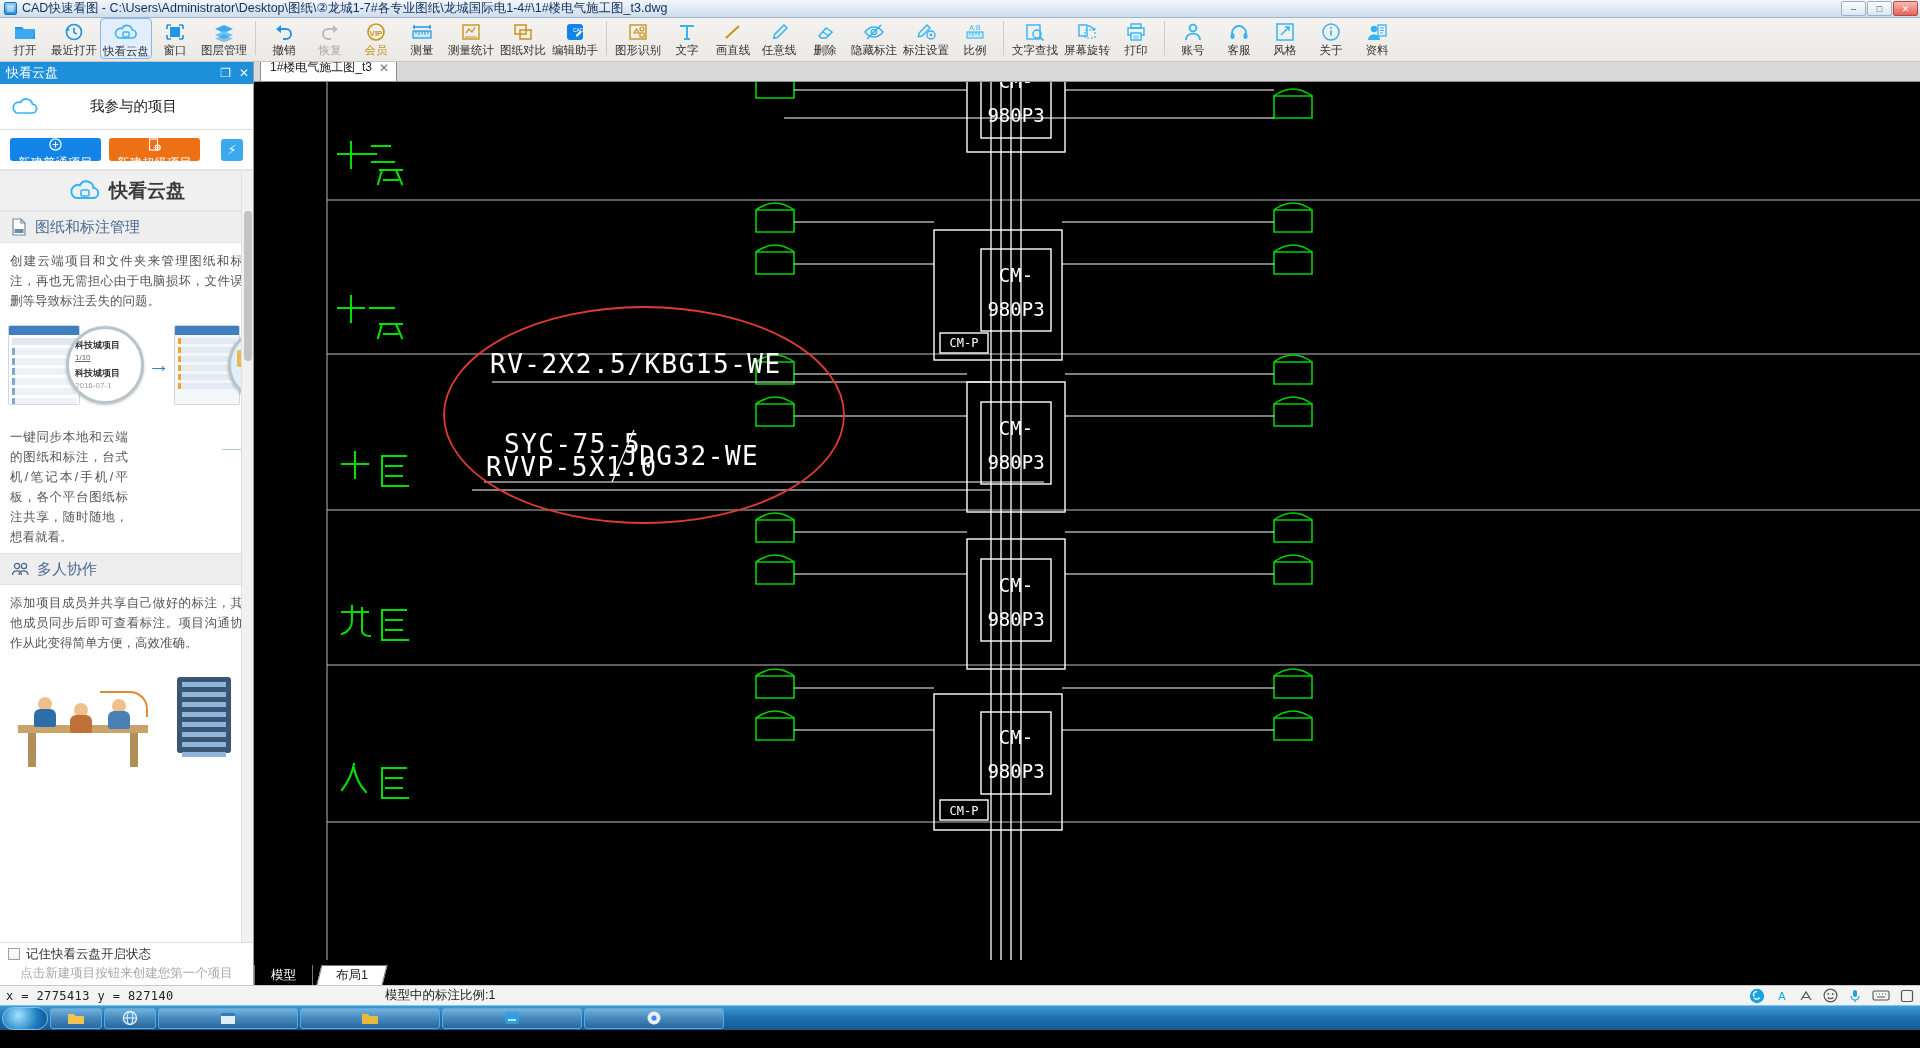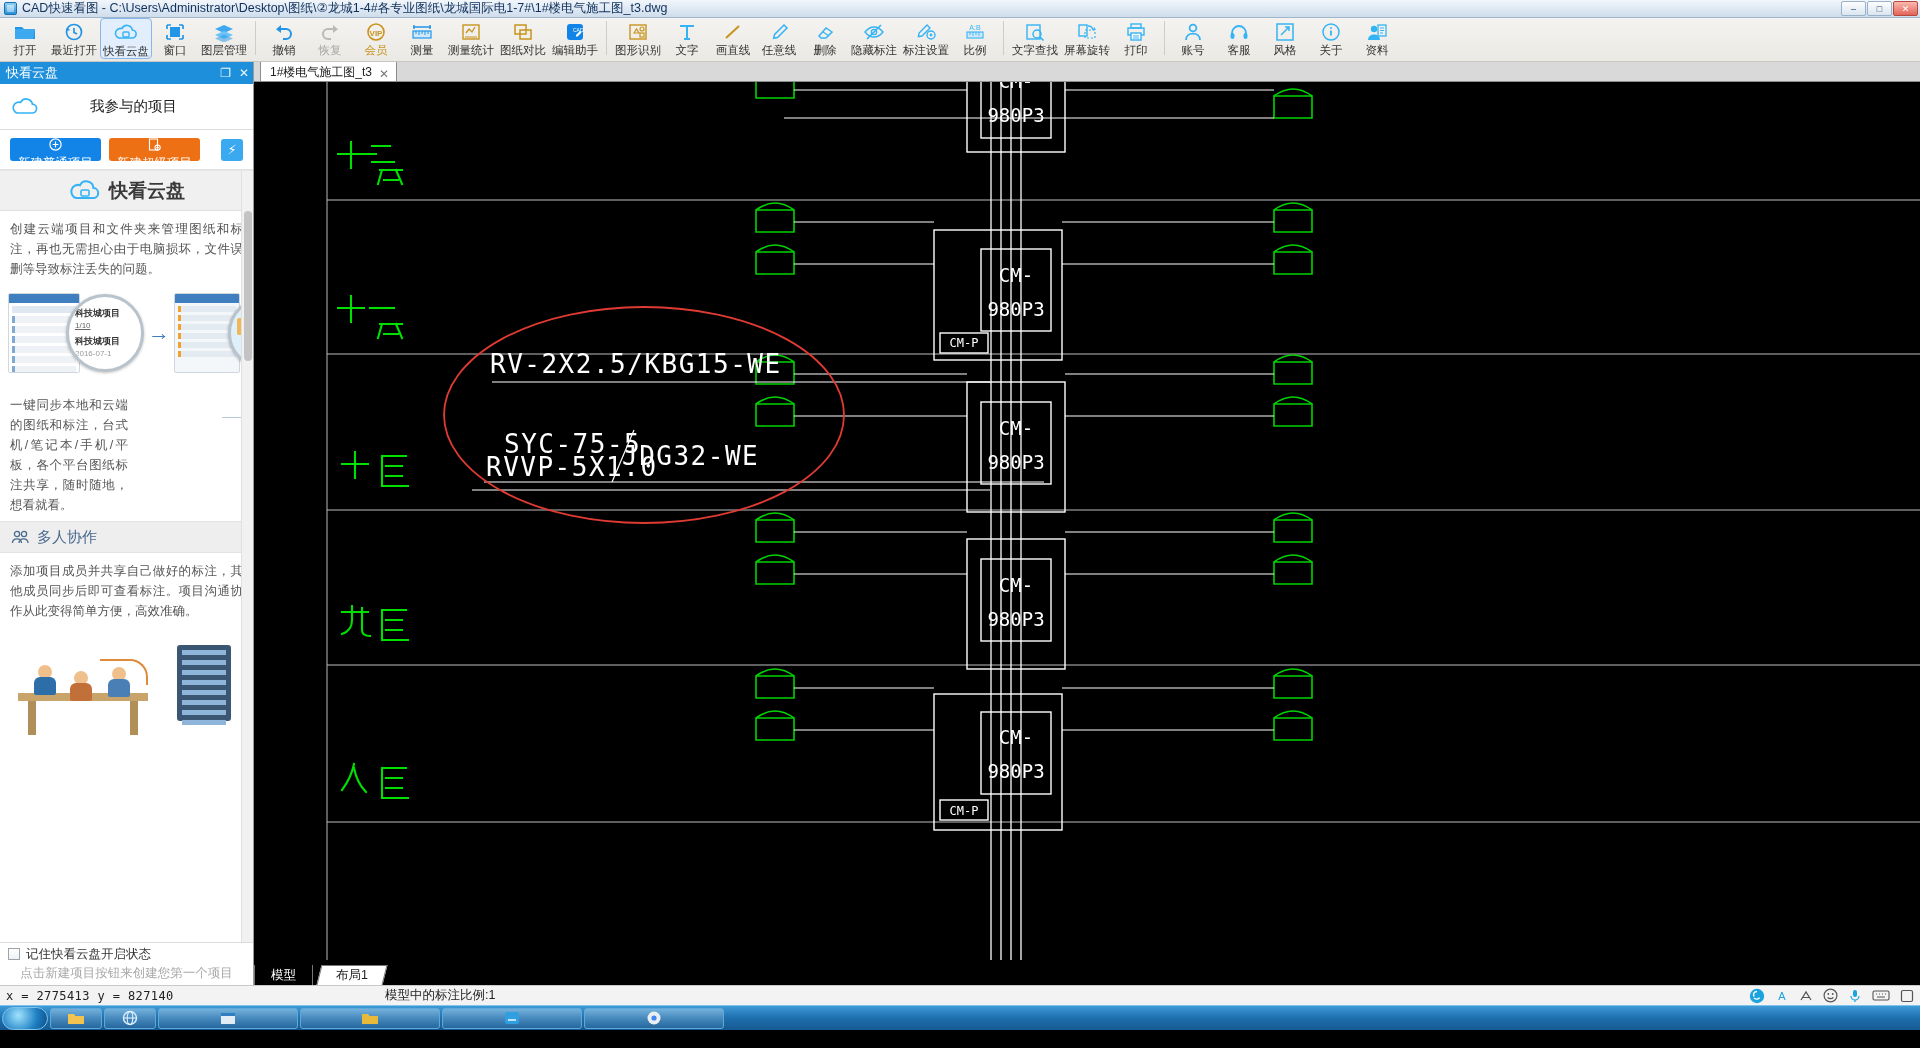--- a/index.html
+++ b/index.html
@@ -150,21 +150,21 @@
   
   .pscroll { position:absolute; right:0; top:0; width:12px; height:100%; background:#f1f1f1;
              border-left:1px solid #e0e0e0;}
   .pscroll .thumb { position:absolute; left:2px; top:40px; width:8px; height:150px; background:#c3c3c3; border-radius:4px;}
 
   
   .canvaswrap { flex:1; height:923px; background:#000; position:relative; overflow:hidden; }
   .tabbar { height:20px; background:#d9d9d9; border-bottom:1px solid #8d8d8d; display:flex;
             align-items:flex-end; padding-left:6px; }
   .dtab { height:28px; background:#fff; border:1px solid #8d8d8d; border-bottom:none;
-          border-radius:3px 3px 0 0; display:flex; align-items:flex-end; gap:7px;
+          border-radius:3px 3px 0 0; display:flex; align-items:center; gap:7px;
           padding:0 7px 0 9px; font-size:12px; color:#222; }
   .dtab .x { color:#777; font-size:12px; }
   .cv { position:absolute; left:0; top:20px; right:0; bottom:25px; background:#000; overflow:hidden;}
   .bottombar { position:absolute; left:0; right:0; bottom:0; height:25px; background:#000;
                display:flex; align-items:flex-end; }
   .mtab { height:20px; display:flex; align-items:center; padding:0 16px; font-size:12.5px; }
   .mtab.sel { color:#fff; background:#000; border-left:1px solid #777; border-right:1px solid #777;margin-top:44px;}
   .mtab.un { color:#222; background:#fff; border:1px solid #777; border-bottom:none;
              transform: skewX(-14deg); margin-left:6px; }
   .mtab.un span { transform: skewX(14deg); display:block; }
@@ -189,21 +189,21 @@
   .tbitem { height:21px; min-width:52px; border:1px solid #5fa9da; border-radius:3px;
             background:linear-gradient(rgba(255,255,255,.30),rgba(255,255,255,.06));
             display:flex; align-items:center; justify-content:center; gap:4px; padding:0 6px;}
   .tbwin { width:140px; }
 </style>
 </head>
 <body>
 
 <div class="titlebar">
   <div class="tb-ico"></div>
-  <div class="tb-title">CAD快速看图 - C:\Users\Administrator\Desktop\图纸\②龙城1-4#各专业图纸\龙城国际电1-7#\1#楼电气施工图_t3.dwg</div>
+  <div class="tb-title">CAD快速看图 - C:\Users\Administrator\Desktop\图纸\②龙城1-7#各专业图纸\龙城国际电1-4#\1#楼电气施工图_t3.dwg</div>
   <div class="tb-btns">
     <div class="tb-btn">–</div>
     <div class="tb-btn">□</div>
     <div class="tb-btn close">✕</div>
   </div>
 </div>
 
 <div class="toolbar">
 
   <div class="tool">
@@ -538,20 +538,30 @@
         <span>
           <svg width="34" height="26" viewBox="0 0 34 26">
               <path d="M8 20h17a5 5 0 0 0 .4-10A7.1 7.1 0 0 0 12 7.2 5.2 5.2 0 0 0 8 20z" fill="none" stroke="#34b4f5" stroke-width="2"></path>
               <rect x="13" y="12" width="8" height="6" rx="1.3" fill="none" stroke="#34b4f5" stroke-width="1.6"></rect>
             </svg>
         </span>
         <span class="tt">快看云盘</span>
       </div>
 
 
+      <div class="sec-title">
+        <span>
+          <svg width="18" height="20" viewBox="0 0 18 20">
+              <path d="M3 2h8l4 4v12H3z" fill="#fff" stroke="#6c8aa9" stroke-width="1.2"></path>
+              <path d="M11 2v4h4" fill="none" stroke="#6c8aa9" stroke-width="1.2"></path>
+              <rect x="4.5" y="12" width="9" height="4" fill="#6c8aa9"></rect>
+            </svg>
+        </span>
+        <span class="tt">图纸和标注管理</span>
+      </div>
       <div class="para">创建云端项目和文件夹来管理图纸和标注，再也无需担心由于电脑损坏，文件误删等导致标注丢失的问题。</div>
       <div class="illu">
         <div class="ill1">
           <div class="mini">
             <div class="mh"></div>
               <div class="mb1"></div>
             <div class="row"></div>
               <div class="row"></div>
               <div class="row"></div>
             <div class="row"></div>

